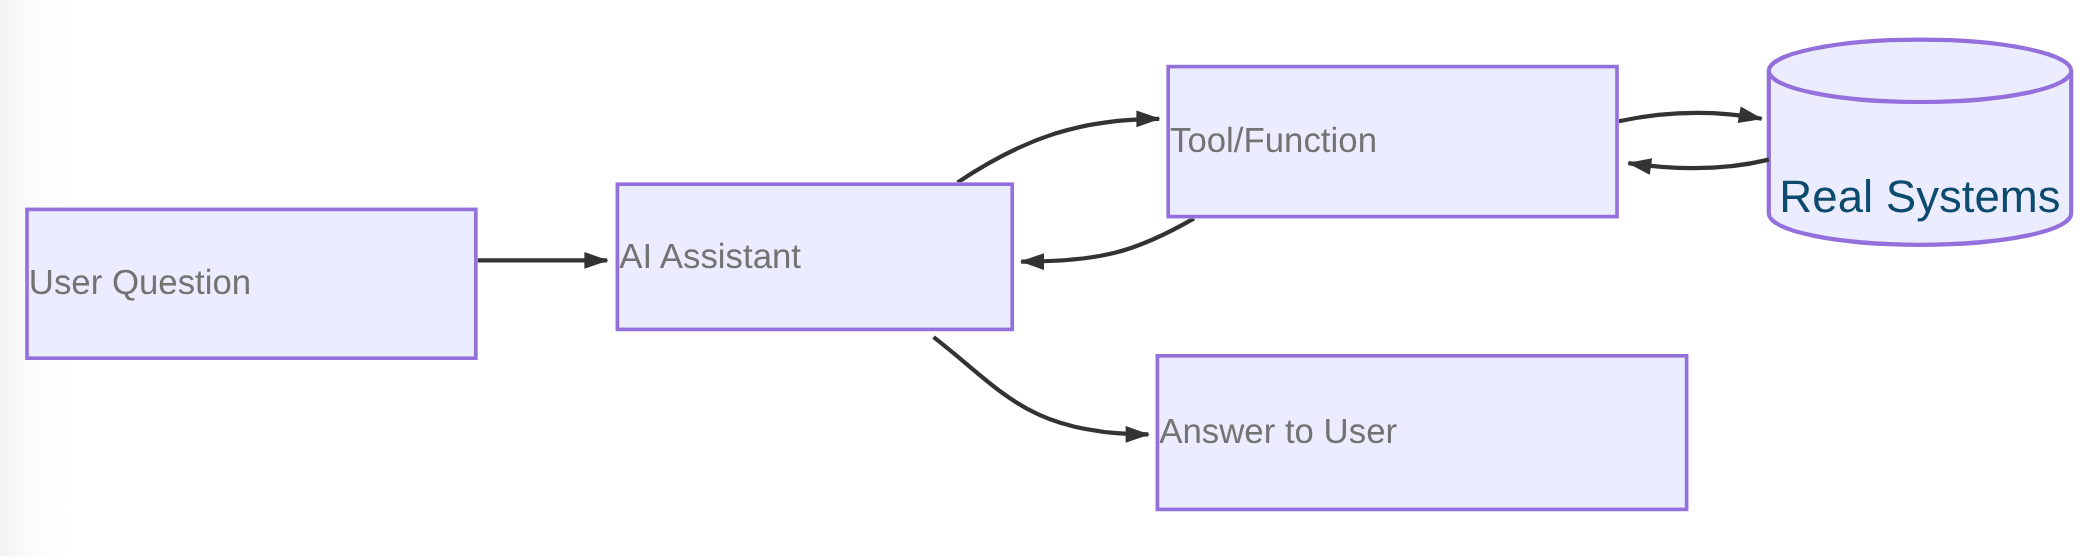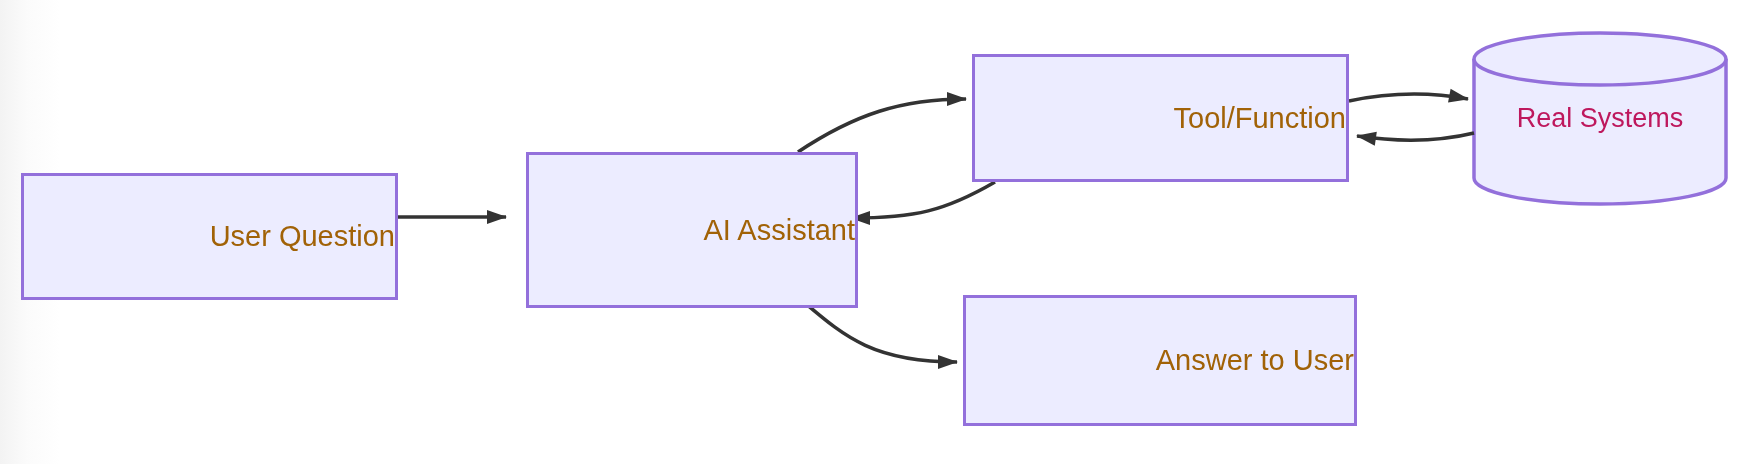--- a/index.html
+++ b/index.html
@@ -30,42 +30,42 @@
   }
   .edges-svg path.edge {
     fill: none;
     stroke: #333333;
     stroke-width: 3.5px;
   }
   .node {
     position: absolute;
     display: flex;
     align-items: center;
-    justify-content: flex-end;
+    justify-content: flex-start;
     box-sizing: border-box;
     background: #ECECFF;
     border: 3.5px solid #9370DB;
-    color: #a16207;
+    color: #737373;
     font-size: 29px;
     line-height: 1.2;
     text-align: center;
   }
   .node-user-question { left: 21px;  top: 153px; width: 377px; height: 127px; margin-top: 20px; }
-  .node-ai-assistant  { left: 513px; top: 152px; width: 332px; height: 156px; margin-left: 13px; }
+  .node-ai-assistant  { left: 513px; top: 152px; width: 332px; height: 124px; }
   .node-tool-function { left: 972px; top: 54px;  width: 377px; height: 128px; }
-  .node-answer-user   { left: 963px; top: 295px; width: 394px; height: 131px; }
+  .node-answer-user   { left: 963px; top: 295px; width: 444px; height: 131px; }
   .cyl-label {
     position: absolute;
     left: 1474px; top: 103px;
     width: 252px; height: 84px;
     display: flex;
-    align-items: flex-start;
+    align-items: flex-end;
     justify-content: center;
-    color: #be185d;
-    font-size: 27px;
+    color: #0c4a6e;
+    font-size: 38px;
     text-align: center;
   }
 </style>
 </head>
 <body>
 
 <div class="canvas">
 
   <div class="edge-fade"></div>
 

